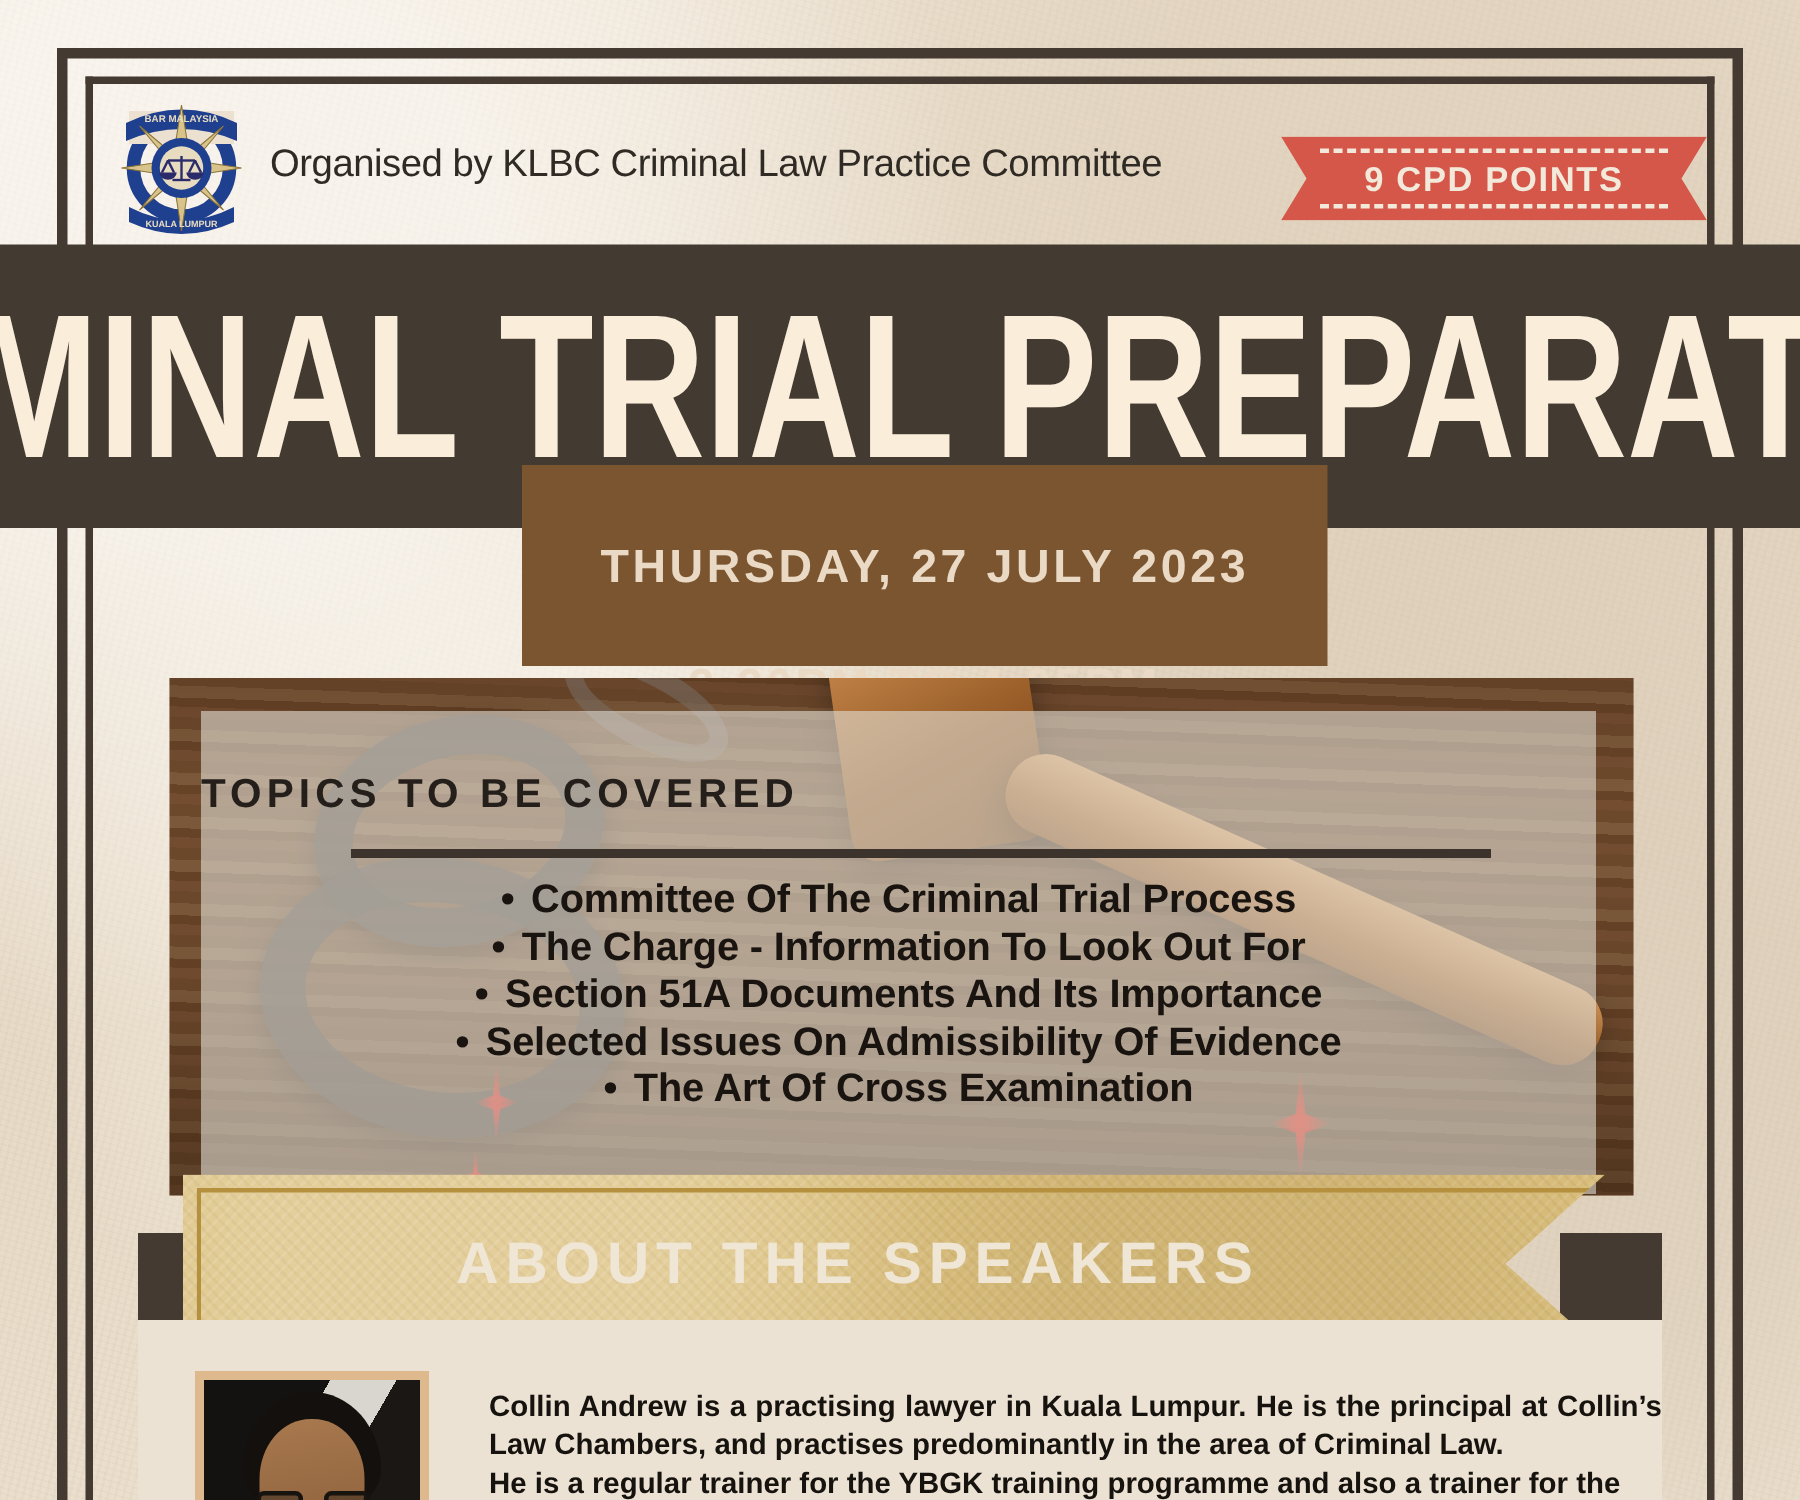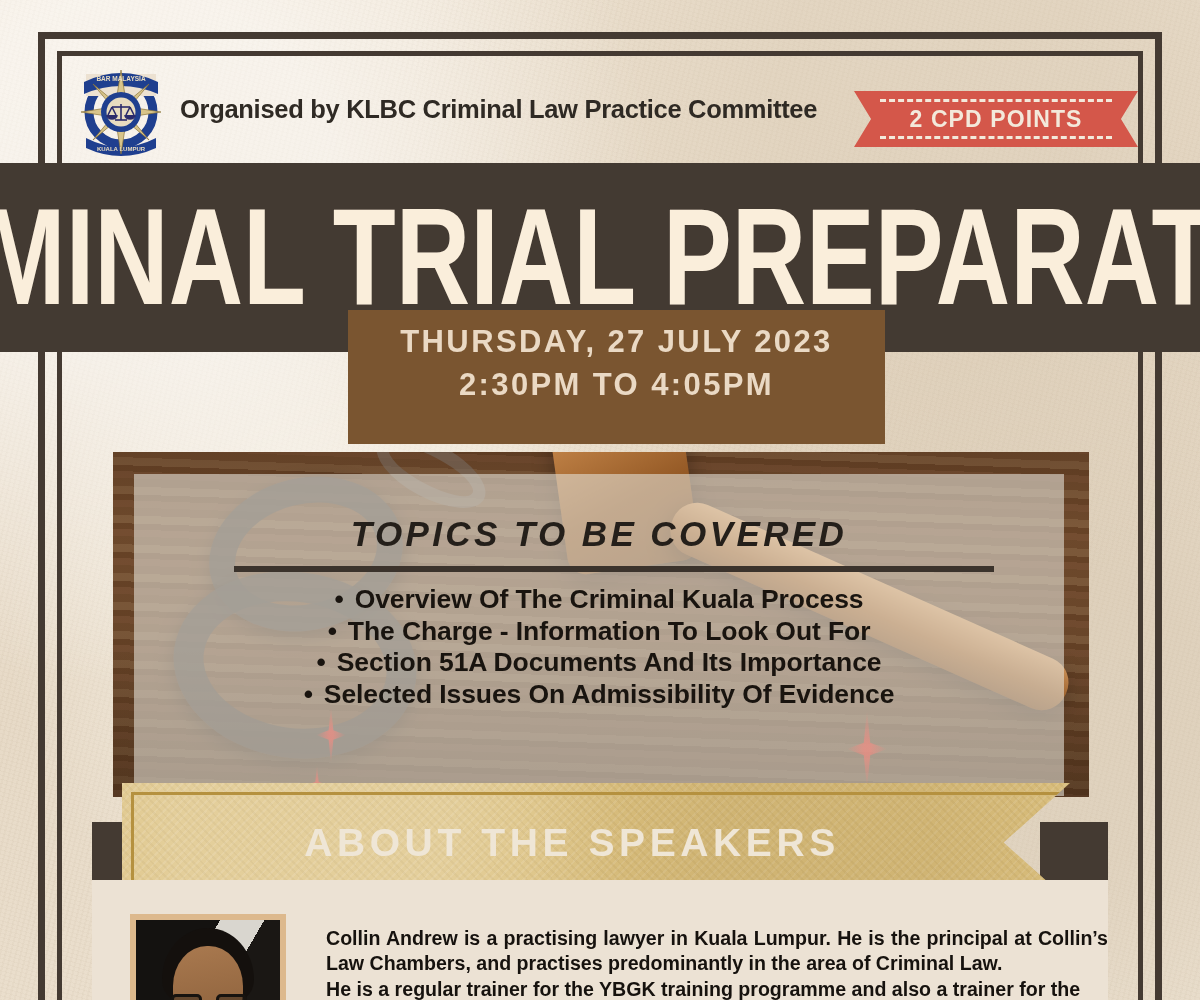--- a/index.html
+++ b/index.html
@@ -53,21 +53,21 @@
     width: 1060px; height: 108px;
     display: flex; align-items: center;
   }
   .logo {
     width: 86px; height: 98px;
     position: relative; flex: none;
     margin-left: 8px;
   }
   .organiser-line {
     font-size: 25.5px;
-    font-weight: bold;
+    font-weight: normal;
     color: #2f2a24;
     letter-spacing: -0.3px;
     margin-left: 16px;
     white-space: nowrap;
   }
 
   
   .cpd-ribbon {
     position: absolute;
     right: 62px; top: 91px;
@@ -119,20 +119,21 @@
     color: #ead9c4;
     text-align: center;
     padding-top: 10px;
   }
   .date-line {
     font-size: 31px;
     font-weight: bold;
     letter-spacing: 2.4px;
     line-height: 43px;
     white-space: nowrap;
+    margin-top: 36px;
   }
 
   
   .topics-photo {
     position: absolute;
     left: 113px; top: 452px;
     width: 976px; height: 345px;
     overflow: hidden;
     background:
       linear-gradient(180deg, rgba(60,36,20,0.30), rgba(60,36,20,0.12) 22%, rgba(40,24,12,0.22) 100%),
@@ -184,26 +185,24 @@
   
   .topics-overlay {
     position: absolute;
     left: 134px; top: 474px;
     width: 930px; height: 322px;
     background: rgba(226,224,214,0.60);
   }
   .topics-heading {
     position: absolute;
     left: 0; top: 40px; width: 100%;
-    text-align: center;
-    font-size: 35px;
+    font-size: 27px;
     font-weight: bold;
     letter-spacing: 3.4px;
     color: #241f1a;
-    font-style: italic;
   }
   .topics-rule {
     position: absolute;
     left: 100px; top: 92px;
     width: 760px; height: 6px;
     background: #3b332c;
   }
   .topics-list {
     position: absolute;
     left: 0; top: 110px; width: 100%;
@@ -380,21 +379,21 @@
           <line x1="37" y1="60" x2="49" y2="60"></line>
         </g>
         <text x="43" y="21" font-family="Liberation Sans, sans-serif" font-size="6.5" font-weight="bold" fill="#e8dcc0" text-anchor="middle">BAR MALAYSIA</text>
         <text x="43" y="91" font-family="Liberation Sans, sans-serif" font-size="6" font-weight="bold" fill="#e8dcc0" text-anchor="middle">KUALA LUMPUR</text>
       </svg>
     </div>
     <div class="organiser-line">Organised by KLBC Criminal Law Practice Committee</div>
   </div>
 
   <div class="cpd-ribbon">
-    <span>2 CPD POINTS</span>
+    <span>9 CPD POINTS</span>
   </div>
 
   <div class="title-band">
     <div class="main-title">CRIMINAL TRIAL PREPARATION</div>
   </div>
 
   <div class="date-block">
     <div class="date-line">THURSDAY, 27 JULY 2023</div>
     <div class="date-line">2:30PM TO 4:05PM</div>
   </div>
@@ -405,24 +404,25 @@
     <div class="cuff-chain"></div>
     <div class="gavel-head"></div>
     <div class="gavel-handle"></div>
     <div class="wood-shadow"></div>
   </div>
 
   <div class="topics-overlay">
     <div class="topics-heading">TOPICS TO BE COVERED</div>
     <div class="topics-rule"></div>
     <div class="topics-list">
-      <div class="topic-item">Overview Of The Criminal Kuala Process</div>
+      <div class="topic-item">Committee Of The Criminal Trial Process</div>
       <div class="topic-item">The Charge - Information To Look Out For</div>
       <div class="topic-item">Section 51A Documents And Its Importance</div>
       <div class="topic-item">Selected Issues On Admissibility Of Evidence</div>
+      <div class="topic-item">The Art Of Cross Examination</div>
     </div>
   </div>
 
   <div class="sparkle sparkle-1"></div>
   <div class="sparkle sparkle-2"></div>
   <div class="sparkle sparkle-3"></div>
 
   <div class="banner-fold-left"></div>
   <div class="banner-fold-right"></div>
   <div class="speakers-banner notched">

